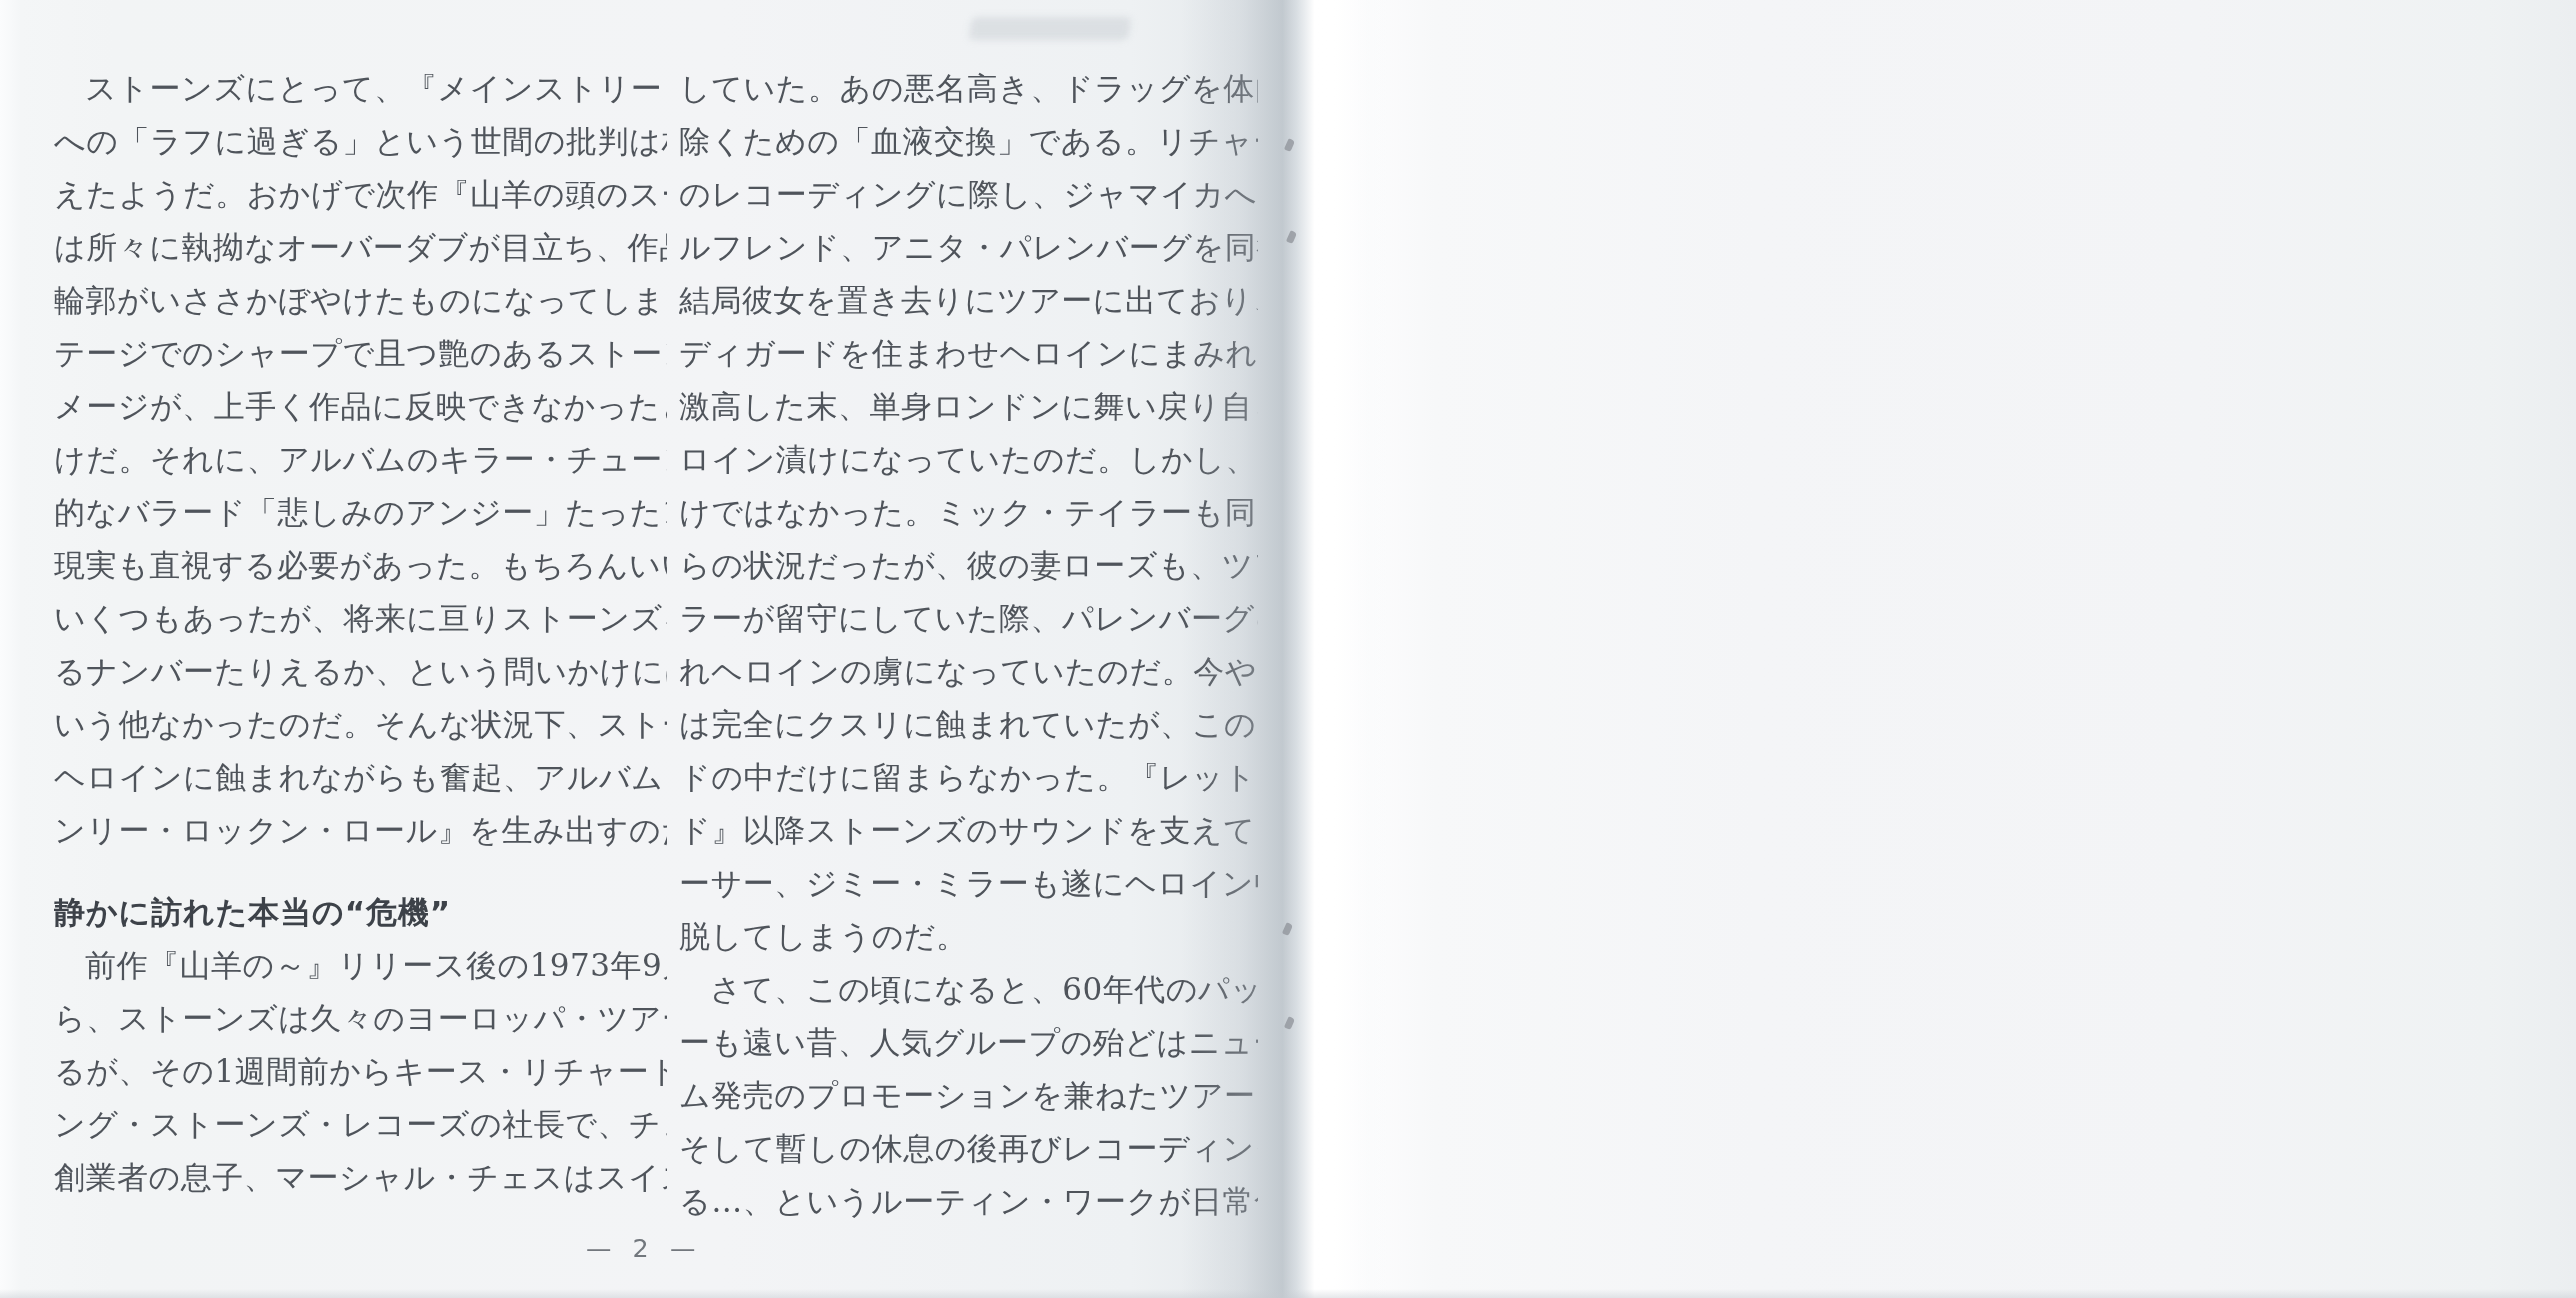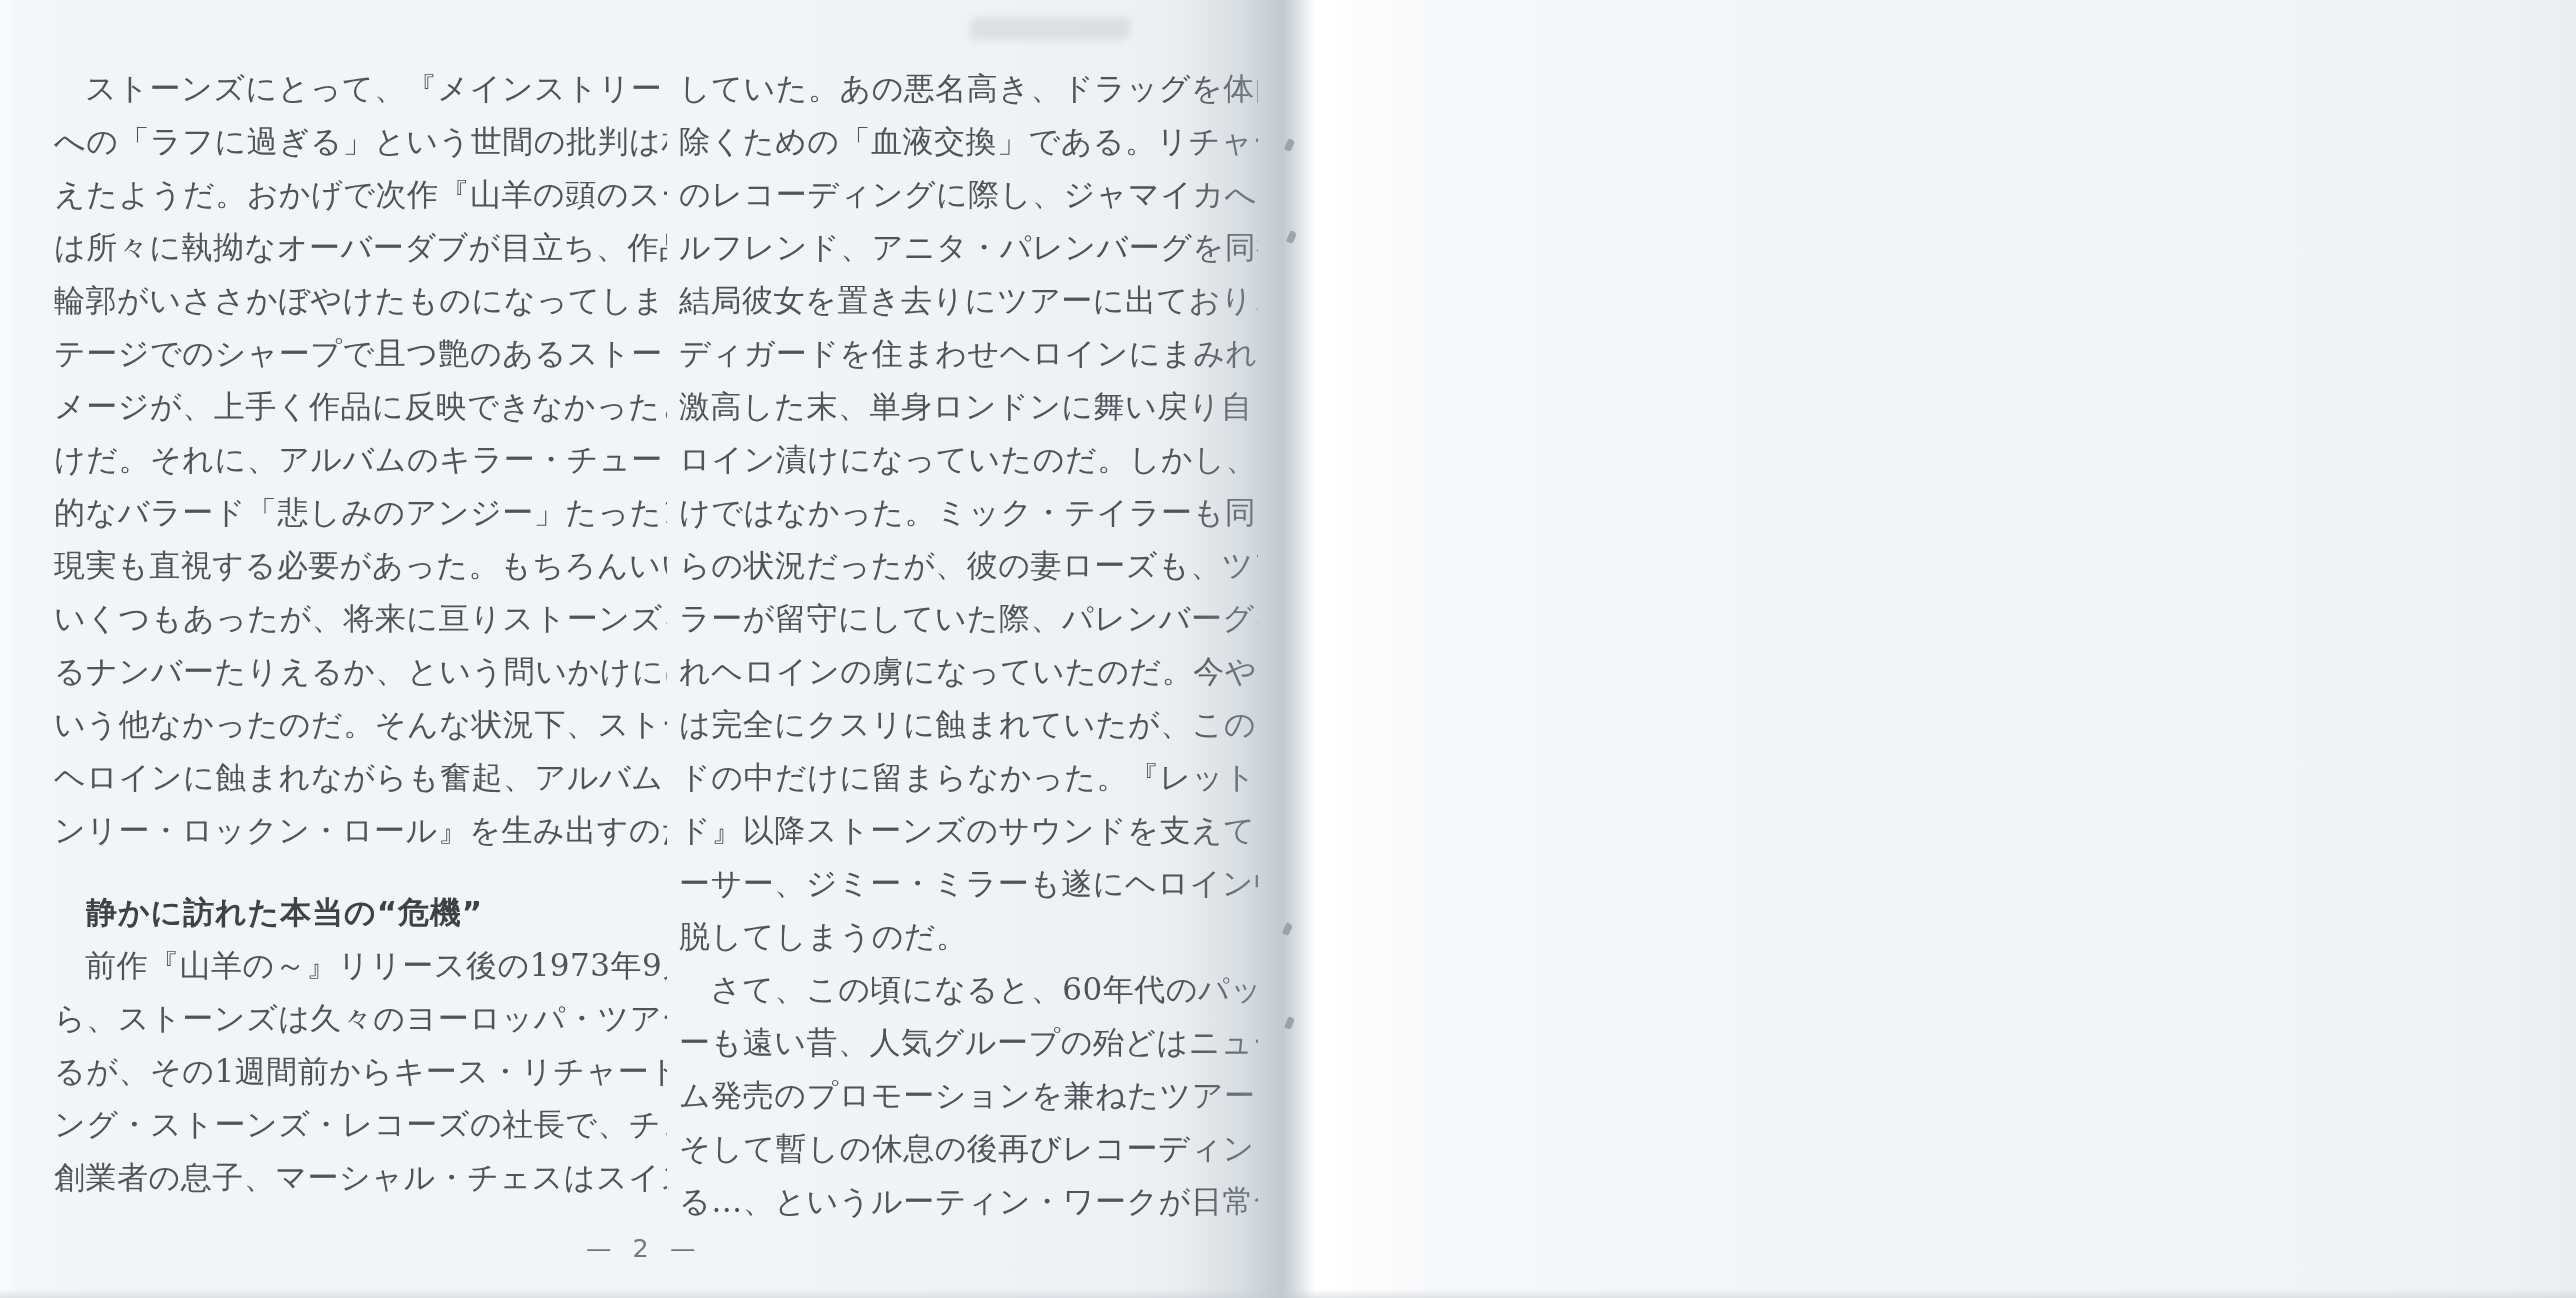--- a/index.html
+++ b/index.html
@@ -81,21 +81,20 @@
     line-height: 53px;
     white-space: nowrap;
     overflow: hidden;
   }
   .line.indent { padding-left: 31px; }
   .line.heading {
     font-family: "DejaVu Sans", "Liberation Sans", sans-serif;
     font-weight: 700;
     color: #3d4249;
     letter-spacing: 0.9px;
-    margin-left: 32px;
   }
   .line.spacer { height: 29px; }
 
   
   .page-number {
     position: absolute;
     width: 244px;
     text-align: center;
     font-family: "DejaVu Sans", "Liberation Sans", sans-serif;
     font-size: 25.4px;

